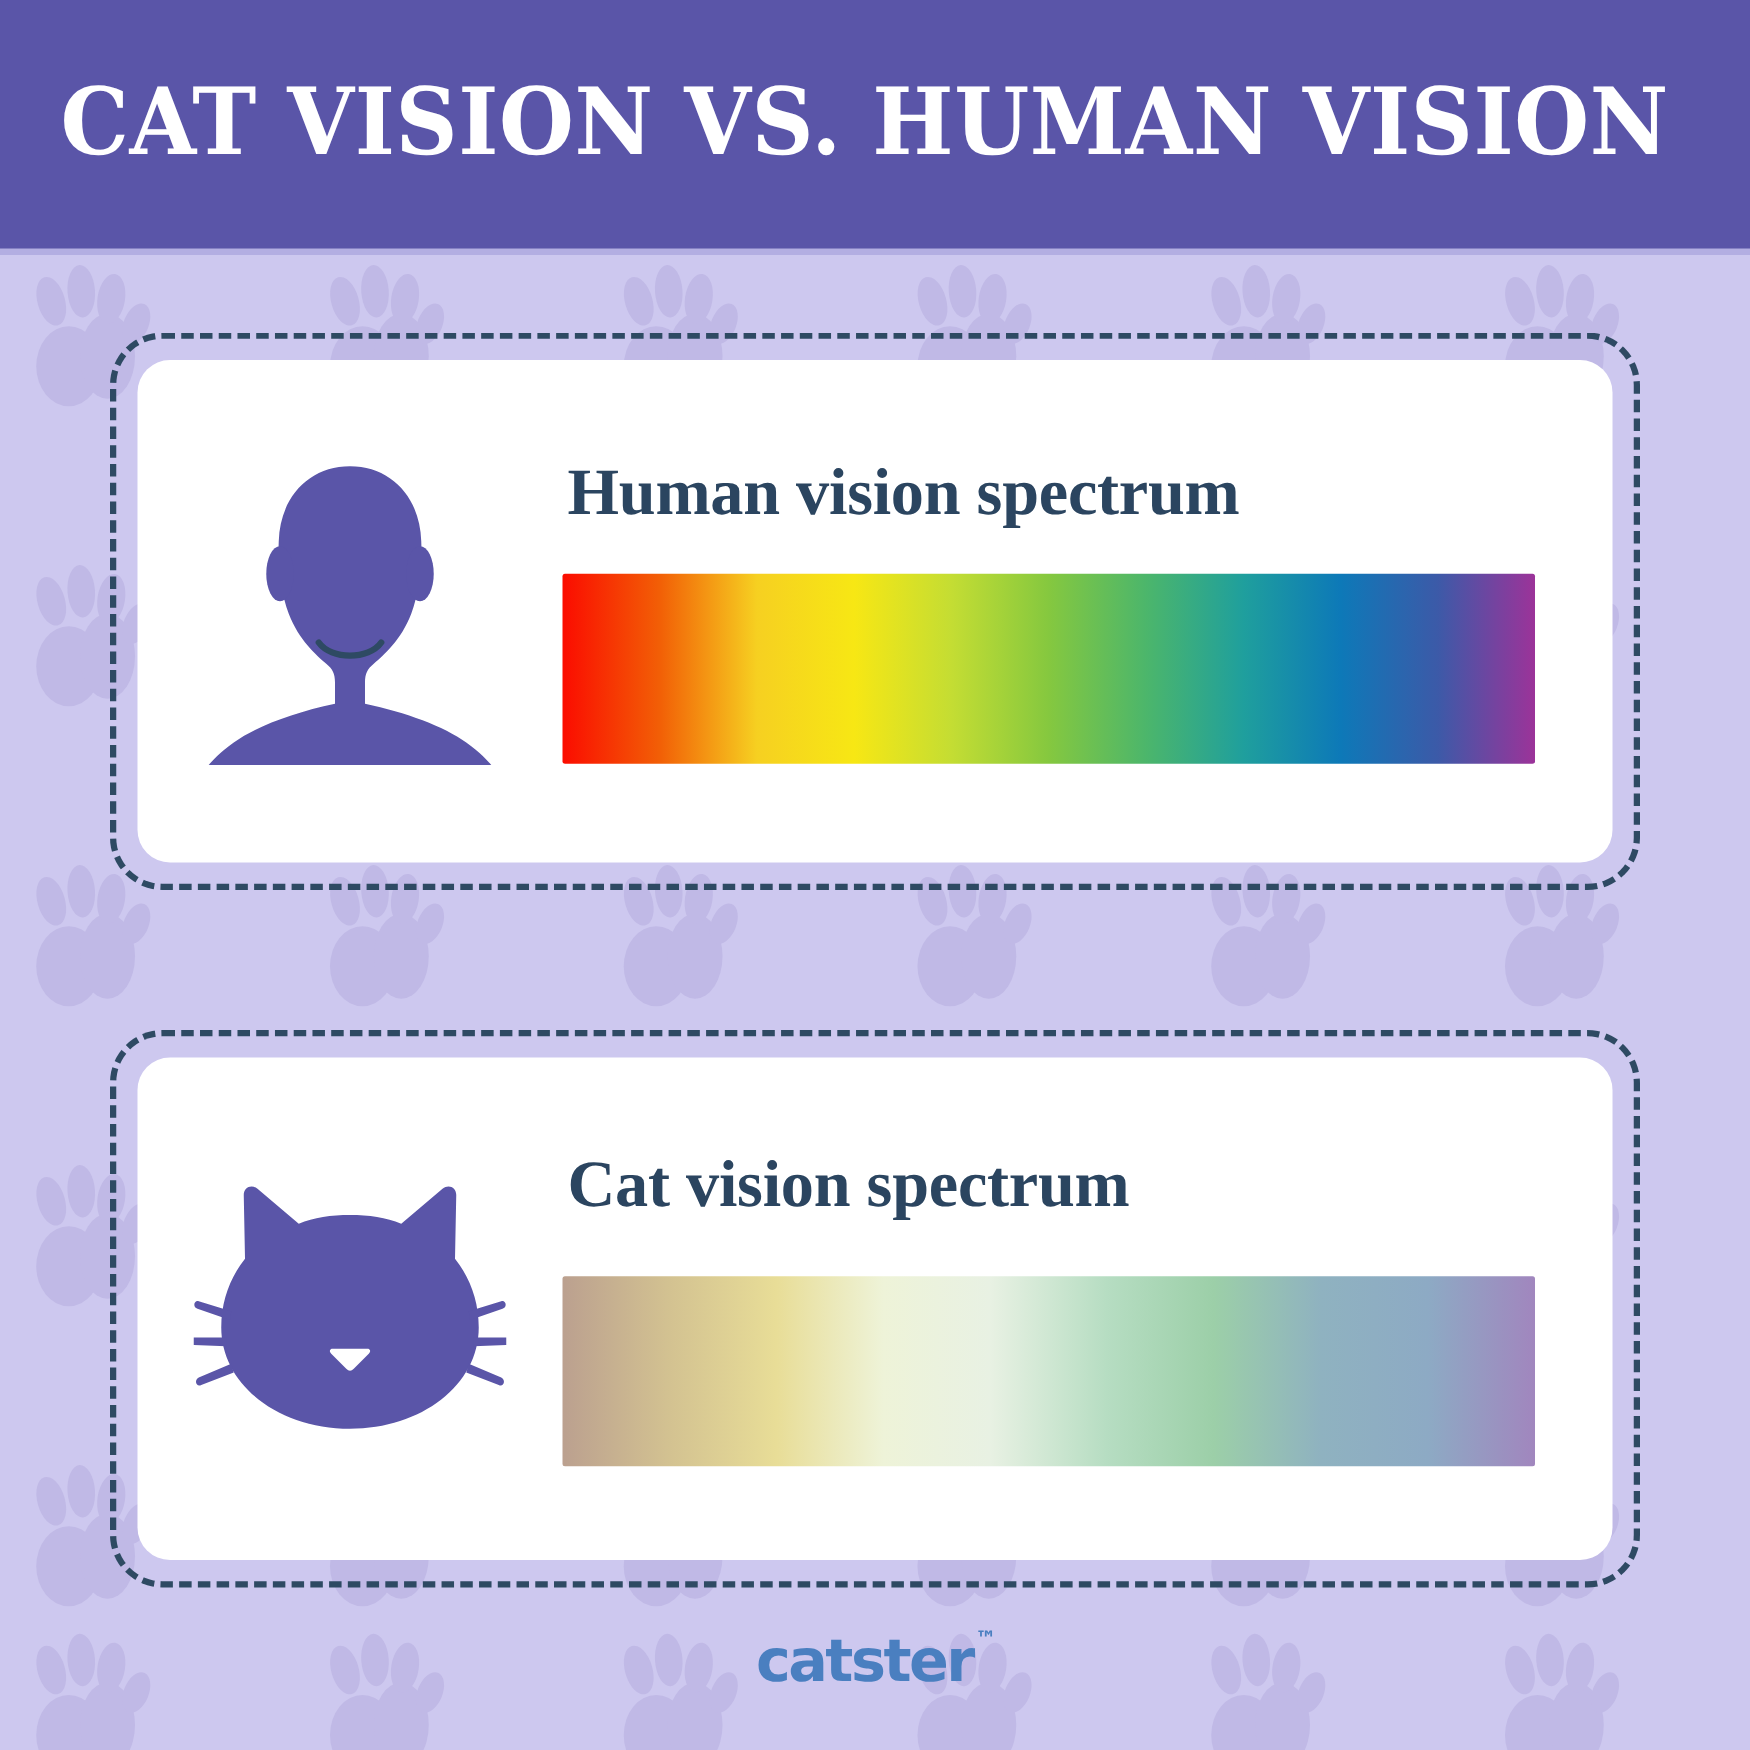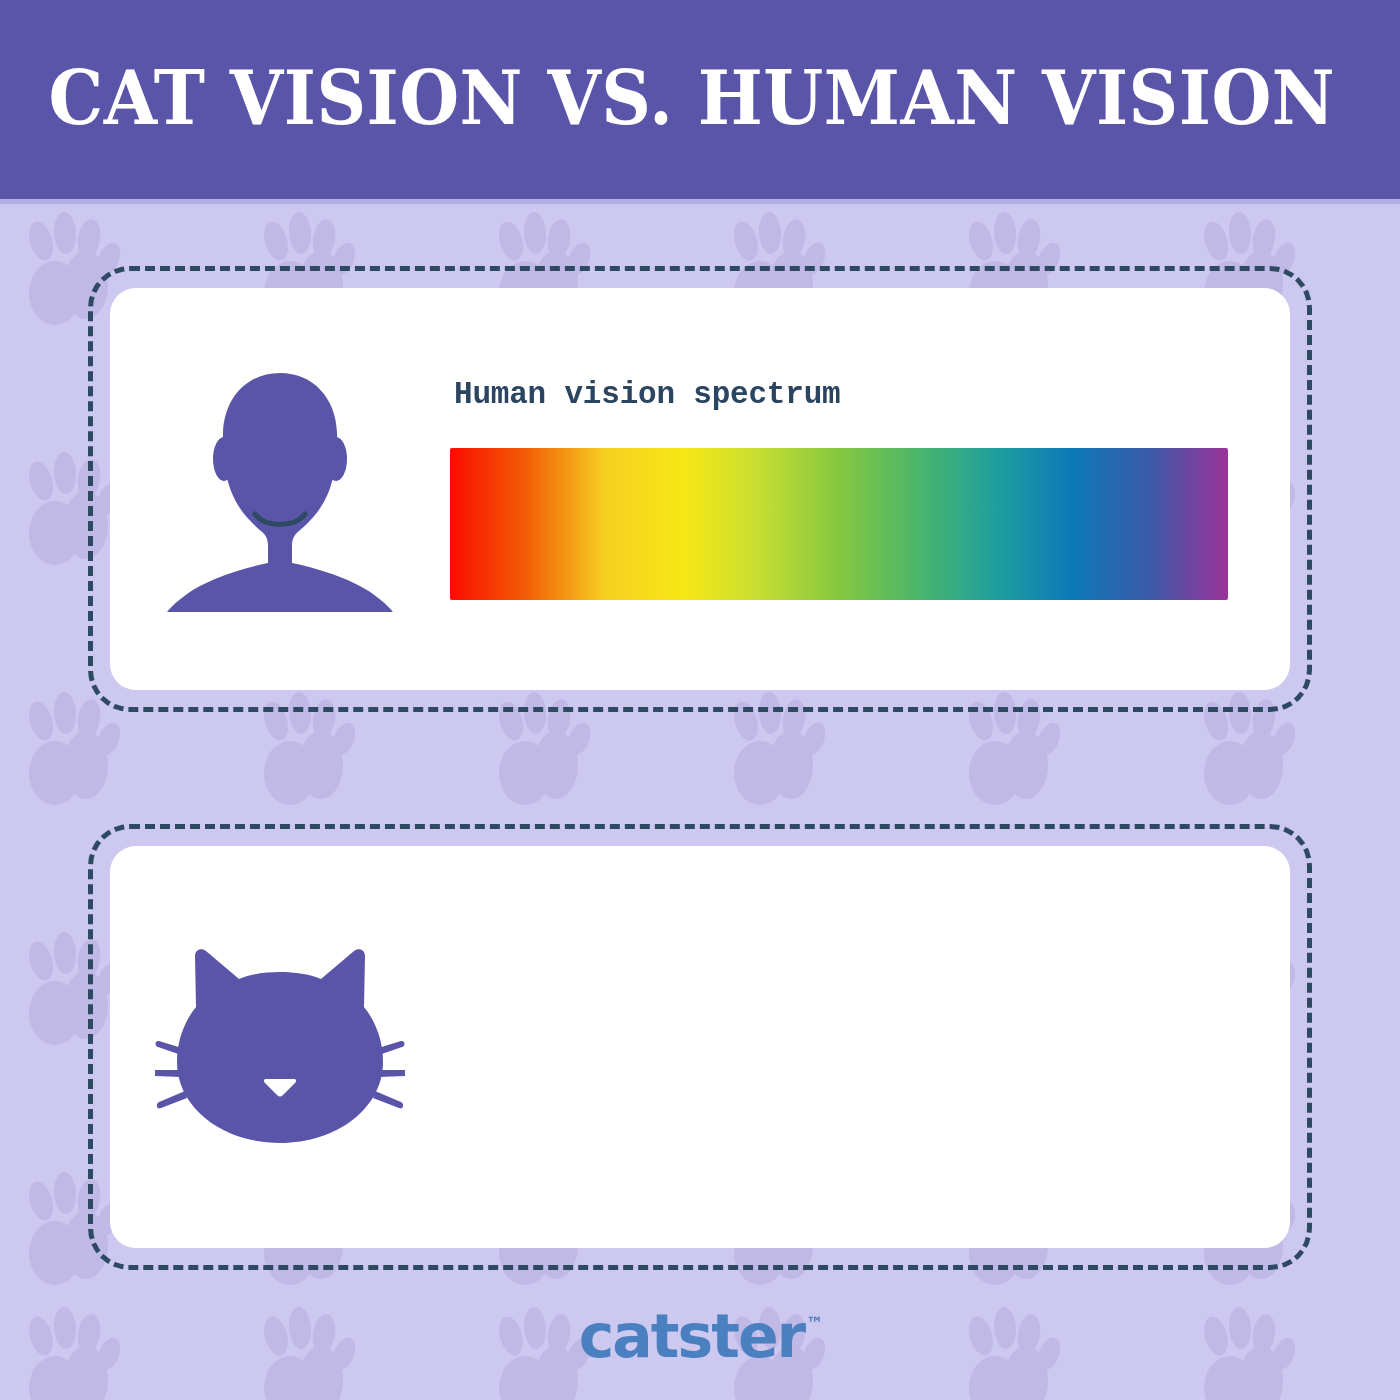--- a/index.html
+++ b/index.html
@@ -103,23 +103,23 @@
   .spectrum-col {
     flex: 1 1 auto;
     padding-right: 62px;
     display: flex;
     flex-direction: column;
     justify-content: center;
   }
 
   .spectrum-label {
     color: #2b4560;
-    font-family: Liberation Mono, monospace;
+    font-family: Liberation Serif, serif;
     font-weight: bold;
-    font-size: 31px;
+    font-size: 53px;
     line-height: 1;
     margin: 0 0 38px 4px;
     letter-spacing: -0.2px;
   }
   #panel-cat .spectrum-label {
     margin-bottom: 46px;
   }
 
   .spectrum-bar {
     height: 152px;
@@ -171,21 +171,21 @@
     top: 1306px;
     width: 1400px;
     text-align: center;
     z-index: 2;
   }
   #logo-text {
     display: inline-block;
     color: #4a7fc0;
     font-family: "DejaVu Sans", "Liberation Sans", sans-serif;
     font-weight: bold;
-    font-size: 60px;
+    font-size: 47px;
     line-height: 1;
     letter-spacing: -2px;
     position: relative;
   }
   #logo-tm {
     color: #4a7fc0;
     font-family: "DejaVu Sans", "Liberation Sans", sans-serif;
     font-weight: bold;
     font-size: 17px;
     vertical-align: super;
@@ -322,19 +322,23 @@
             <path d="M30 146 L 4 157 C 0 159, 2 165, 6 163 L 32 153 Z"></path>
 
             <path d="M220 104 L 246 96 C 250 95, 251 101, 247 102 L 221 111 Z"></path>
             <path d="M224 125 L 250 125 C 254 125, 254 131, 250 131 L 224 132 Z"></path>
             <path d="M220 146 L 246 157 C 250 159, 248 165, 244 163 L 218 153 Z"></path>
           </g>
 
           <path d="M111 134 L 139 134 C 141 134, 142 136, 140 138 L 128 150 C 126 152, 124 152, 122 150 L 110 138 C 108 136, 109 134, 111 134 Z" fill="#ffffff"></path>
         </svg>
       </div>
+      <div class="spectrum-col">
+        <div class="spectrum-label" style="color: rgb(43, 69, 96);">Cat vision spectrum</div>
+        <div class="spectrum-bar" id="spectrum-cat" style="background: linear-gradient(to right, rgb(187, 160, 143) 0%, rgb(211, 194, 145) 11%, rgb(232, 221, 151) 22%, rgb(238, 243, 216) 33%, rgb(232, 241, 227) 44%, rgb(182, 221, 194) 56%, rgb(156, 207, 168) 67%, rgb(143, 178, 192) 78%, rgb(141, 170, 196) 89%, rgb(161, 134, 190) 100%);"></div>
+      </div>
     </div>
   </div>
 </div>
 
 <div id="footer-logo">
   <span id="logo-text" style="color: rgb(74, 127, 192);">catster</span><span id="logo-tm" style="color: rgb(74, 127, 192);">™</span>
 </div>
 
 </body></html>

